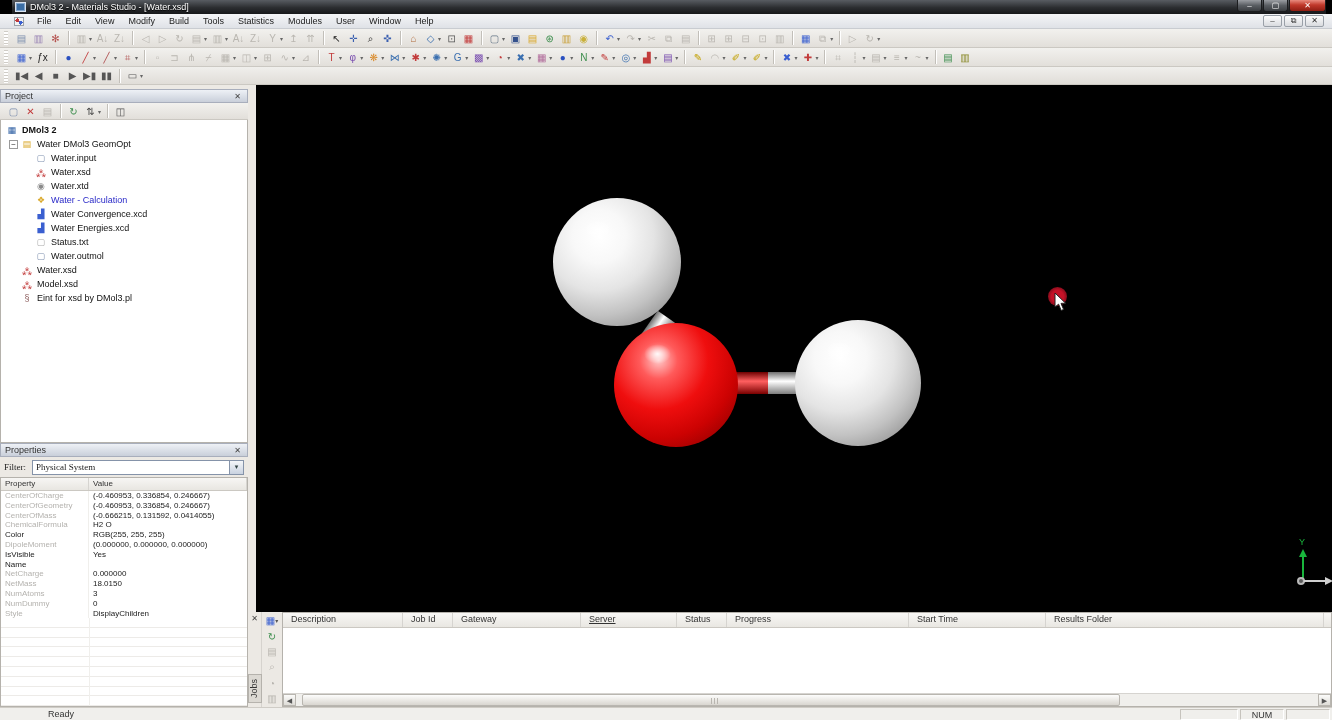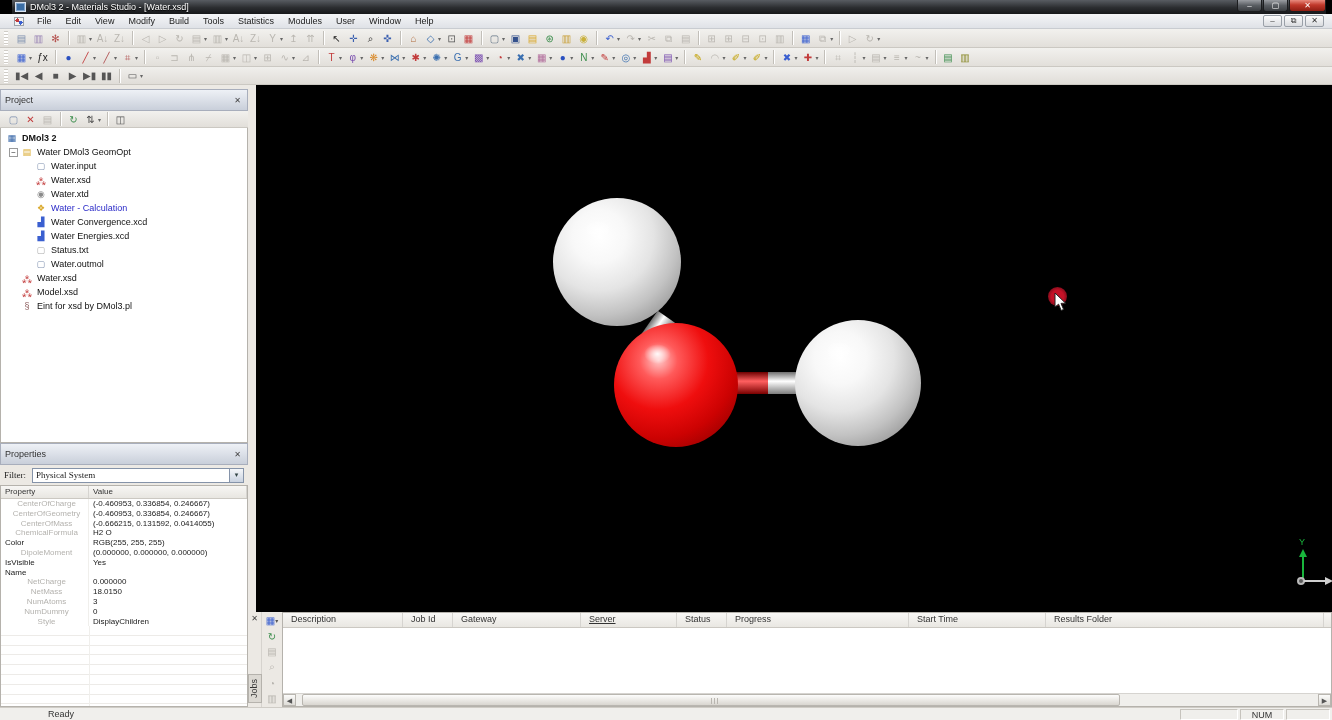--- a/index.html
+++ b/index.html
@@ -46,21 +46,21 @@
   .tb-sep { width:1px; height:14px; background:#c2bfb9; margin:0 1px; box-shadow:1px 0 0 #fff; }
   .tb-btn { display:flex; align-items:center; padding:1px 1px; border:1px solid transparent; border-radius:2px; }
   .tb-ico { display:inline-block; width:13px; text-align:center; font-size:10px; line-height:13px; }
   .tb-dd { font-size:6px; color:#666; margin-left:1px; }
   .grip { width:4px; height:14px; margin:0 2px;
     background:repeating-linear-gradient(to bottom,#cfccc6 0 1px,#fff 1px 3px); }
 
   
   .main { position:absolute; left:0; top:85px; width:1332px; height:527px; }
   .left-col { position:absolute; left:0; top:0; width:248px; height:622px; background:#ece9e4; }
-  .panel-title { height:22px; background:linear-gradient(#eef1f6,#c9cfda); border:1px solid #a8aebc;
+  .panel-title { height:14px; background:linear-gradient(#eef1f6,#c9cfda); border:1px solid #a8aebc;
     font-size:9px; color:#333; display:flex; align-items:center; padding:0 4px; }
   .panel-title .pt-label { flex:1; }
   .panel-close { font-size:8px; color:#444; width:11px; text-align:center; line-height:11px; }
   .project-panel { position:absolute; left:0; top:4px; width:248px; height:354px; display:flex; flex-direction:column; }
   .panel-toolbar { height:17px; background:linear-gradient(#f2f1ee,#e2dfda); border-bottom:1px solid #cbc8c2;
     display:flex; align-items:center; padding-left:2px; }
   .tree { flex:1; background:#fff; border:1px solid #b5b2ac; border-top:none; overflow:hidden;
     font-size:9px; padding-top:3px; }
   .tree-row { display:flex; align-items:center; height:14px; white-space:nowrap; }
   .tree-row.lvl0 { padding-left:5px; } .tree-row.lvl1 { padding-left:8px; } .tree-row.lvl2 { padding-left:34px; }
@@ -82,21 +82,21 @@
     font-size:7px; text-align:center; line-height:13px; color:#344; }
   .props-table { flex:1; background:#fff; border:1px solid #b5b2ac; display:flex; flex-direction:column; overflow:hidden; }
   .props-head { display:flex; height:13px; background:linear-gradient(#f7f6f4,#e8e6e1); border-bottom:1px solid #cbc8c2;
     font-size:8px; color:#333; }
   .props-head span { padding:1px 4px; border-right:1px solid #d6d4d0; }
   .ph-prop { width:88px; } .ph-val { flex:1; }
   .prow { display:flex; height:9.8px; font-size:8px; line-height:9.5px; }
   .pname { width:88px; padding-left:4px; border-right:1px solid #f0efec; color:#1a1a1a;
     white-space:nowrap; overflow:hidden; }
   .pval { flex:1; padding-left:4px; color:#1a1a1a; white-space:nowrap; overflow:hidden; }
-  .prow.dim .pname { color:#b4b2ae;text-align:center; }
+  .prow.dim .pname { color:#b4b2ae; }
   .props-fill { flex:1; background:repeating-linear-gradient(to bottom,#fff 0 8.8px,#edebe8 8.8px 9.8px); position:relative; }
   .props-fill::before { content:""; position:absolute; left:88px; top:0; bottom:0; width:1px; background:#f0efec; }
 
   
   .viewport { position:absolute; left:256px; top:0; width:1076px; height:527px; background:#000; overflow:hidden; }
   .sphere { position:absolute; border-radius:50%; }
   .h-sphere { background:radial-gradient(circle at 36% 30%, #ffffff 0%, #f8f8f8 22%, #e4e4e4 45%, #c2c2c2 65%, #8e8e8e 88%, #6c6c6c 100%); }
   .o-sphere { background:radial-gradient(circle at 36% 30%, #ffc9c9 0%, #ff5a5a 16%, #ef0e0e 42%, #cc0202 66%, #940000 88%, #6d0000 100%); }
   .sphere .spec { position:absolute; left:24%; top:17%; width:22%; height:16%; border-radius:50%;
     background:radial-gradient(ellipse at center, rgba(255,255,255,.95), rgba(255,255,255,0) 70%); }

